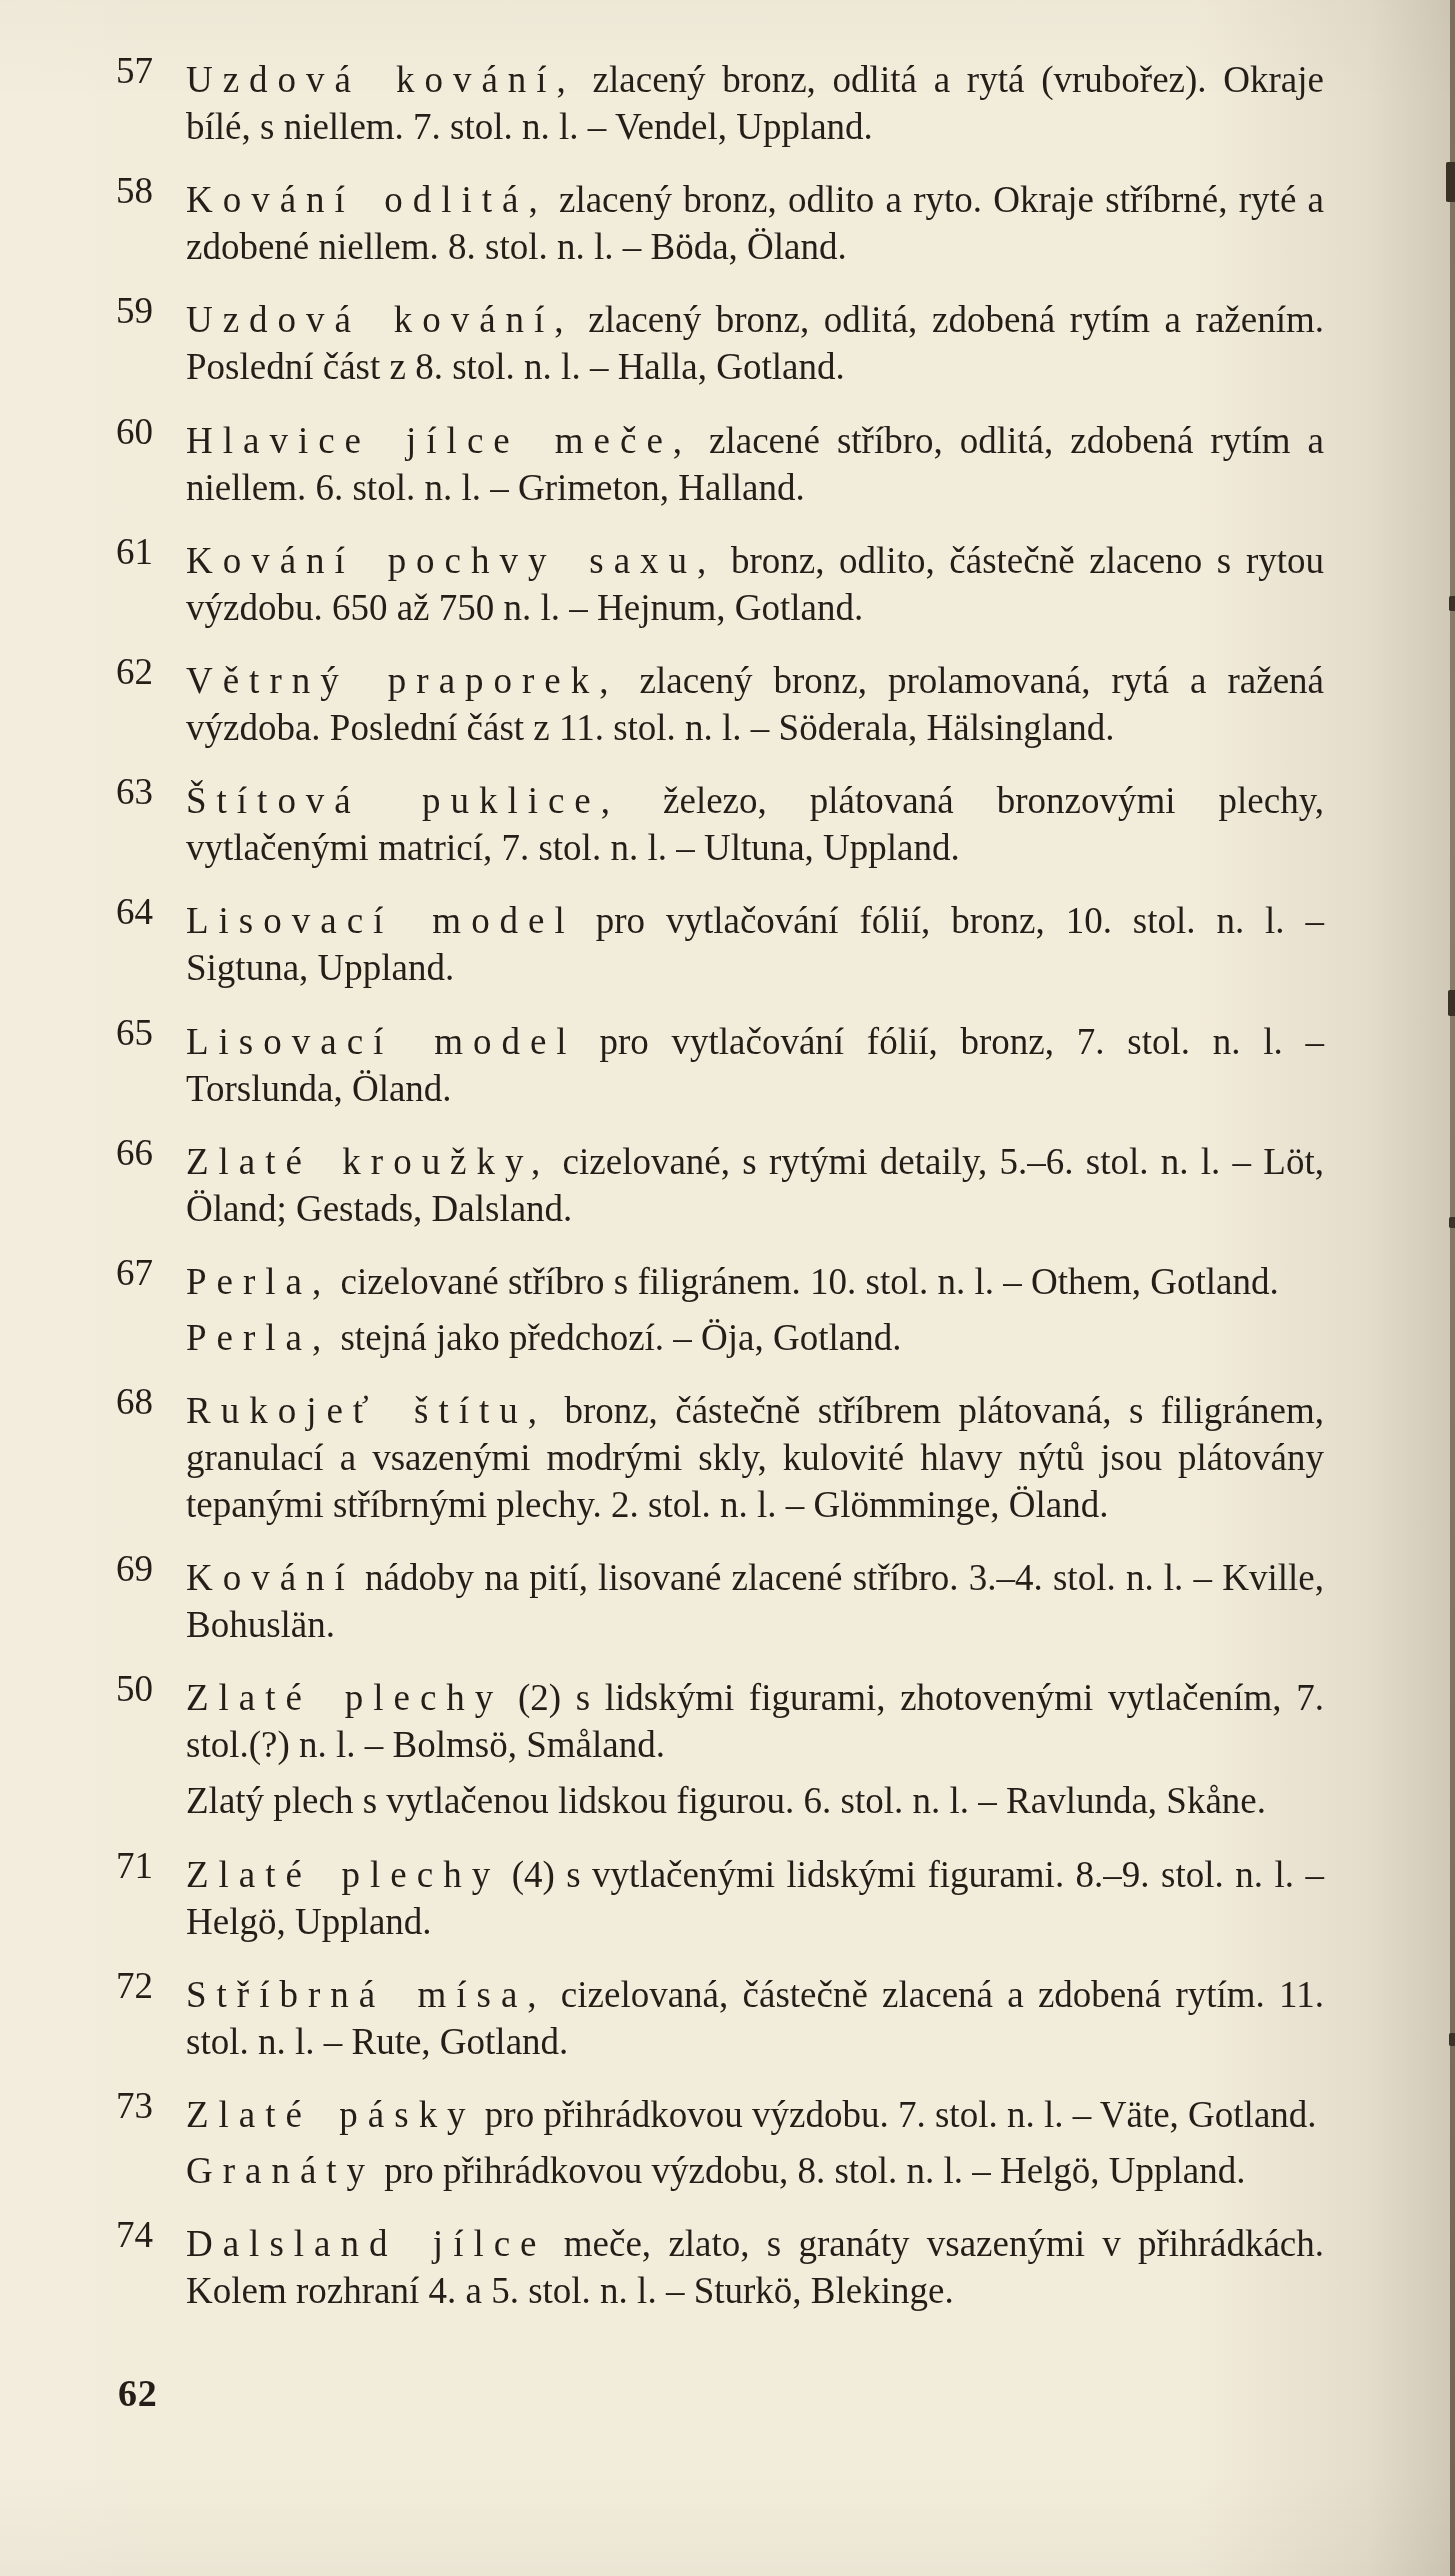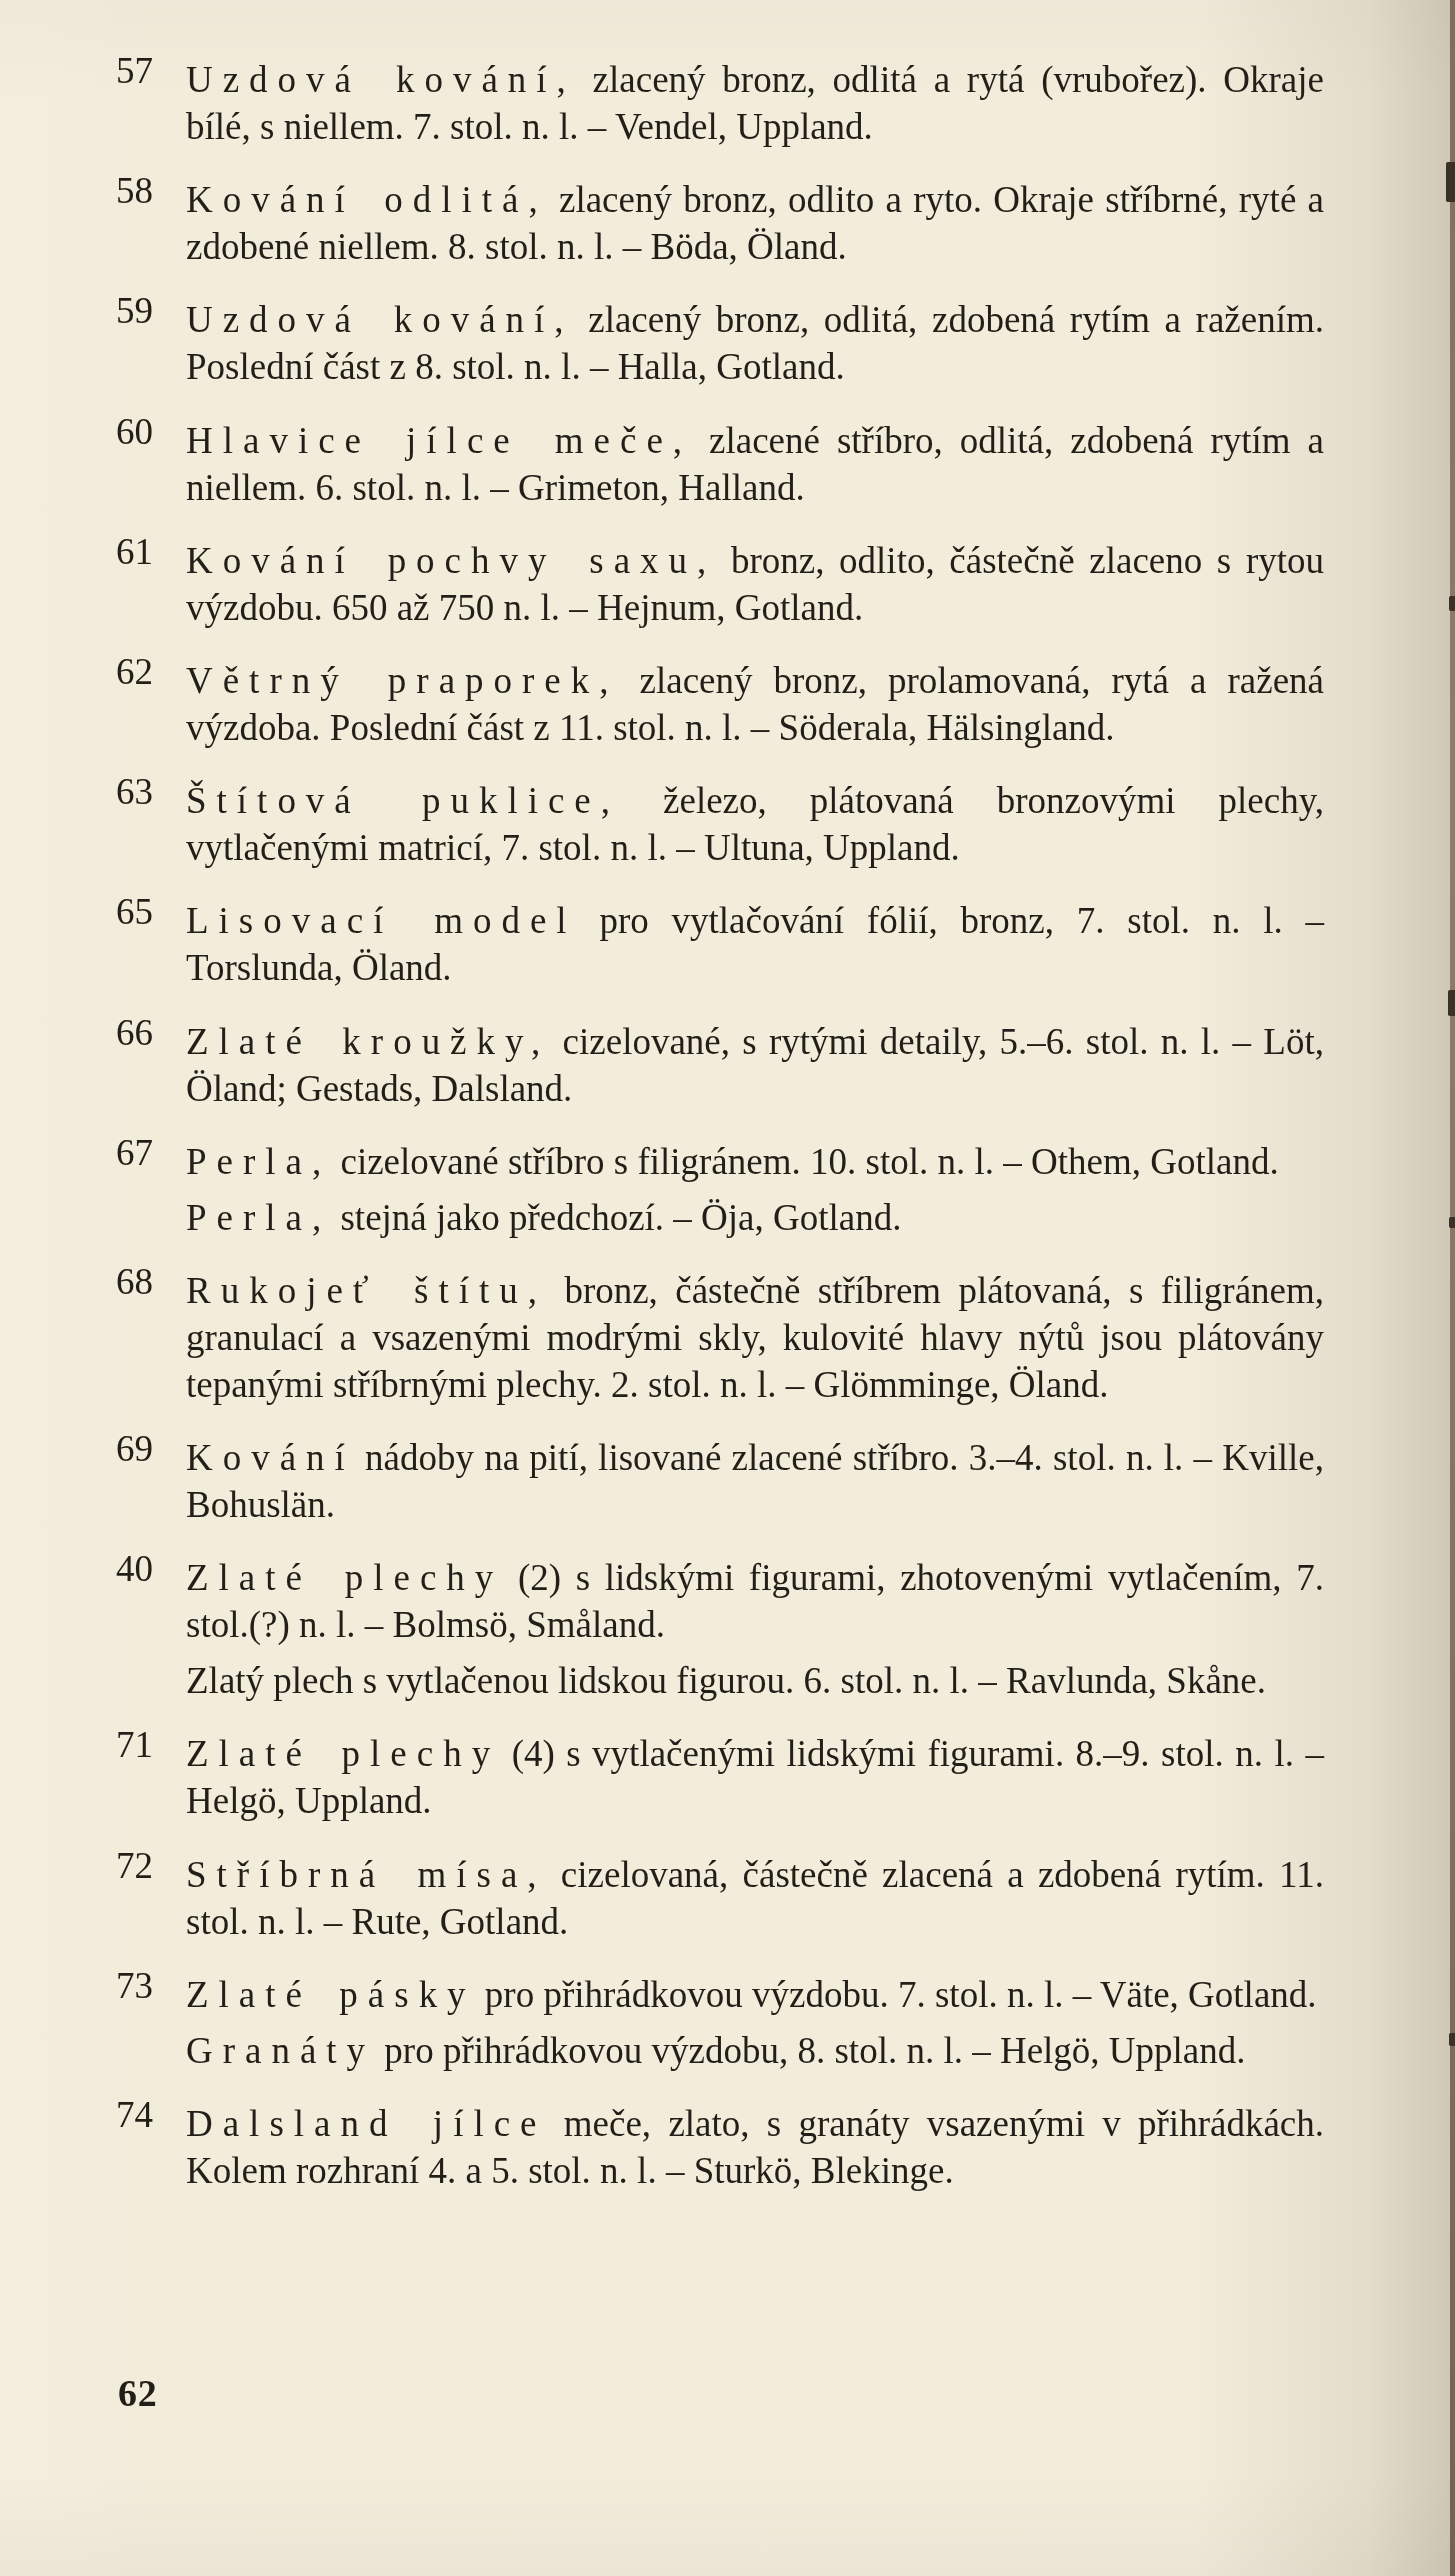--- a/index.html
+++ b/index.html
@@ -121,20 +121,26 @@
         <p class="para"><span class="lead">Větrný praporek,</span> <span class="rest">zlacený bronz, prolamovaná, rytá a ražená výzdoba. Poslední část z 11. stol. n. l. – Söderala, Hälsingland.</span></p>
       </div>
     </div>
     <div class="entry">
       <div class="num">63</div>
       <div class="body">
         <p class="para"><span class="lead">Štítová puklice,</span> <span class="rest">železo, plátovaná bronzovými plechy, vytlačenými matricí, 7. stol. n. l. – Ultuna, Uppland.</span></p>
       </div>
     </div>
     <div class="entry">
+      <div class="num">64</div>
+      <div class="body">
+        <p class="para"><span class="lead">Lisovací model</span> <span class="rest">pro vytlačování fólií, bronz, 10. stol. n. l. – Sigtuna, Uppland.</span></p>
+      </div>
+    </div>
+    <div class="entry">
       <div class="num">65</div>
       <div class="body">
         <p class="para"><span class="lead">Lisovací model</span> <span class="rest">pro vytlačování fólií, bronz, 7. stol. n. l. – Torslunda, Öland.</span></p>
       </div>
     </div>
     <div class="entry">
       <div class="num">66</div>
       <div class="body">
         <p class="para"><span class="lead">Zlaté kroužky,</span> <span class="rest">cizelované, s rytými detaily, 5.–6. stol. n. l. – Löt, Öland; Gestads, Dalsland.</span></p>
       </div>
@@ -152,21 +158,21 @@
         <p class="para"><span class="lead">Rukojeť štítu,</span> <span class="rest">bronz, částečně stříbrem plátovaná, s filigránem, granulací a vsazenými modrými skly, kulovité hlavy nýtů jsou plátovány tepanými stříbrnými plechy. 2. stol. n. l. – Glömminge, Öland.</span></p>
       </div>
     </div>
     <div class="entry">
       <div class="num">69</div>
       <div class="body">
         <p class="para"><span class="lead">Kování</span> <span class="rest">nádoby na pití, lisované zlacené stříbro. 3.–4. stol. n. l. – Kville, Bohuslän.</span></p>
       </div>
     </div>
     <div class="entry">
-      <div class="num">40</div>
+      <div class="num">50</div>
       <div class="body">
         <p class="para"><span class="lead">Zlaté plechy</span> <span class="rest">(2) s lidskými figurami, zhotovenými vytlačením, 7. stol.(?) n. l. – Bolmsö, Småland.</span></p>
         <p class="para"><span class="rest">Zlatý plech s vytlačenou lidskou figurou. 6. stol. n. l. – Ravlunda, Skåne.</span></p>
       </div>
     </div>
     <div class="entry">
       <div class="num">71</div>
       <div class="body">
         <p class="para"><span class="lead">Zlaté plechy</span> <span class="rest">(4) s vytlačenými lidskými figurami. 8.–9. stol. n. l. – Helgö, Uppland.</span></p>
       </div>

